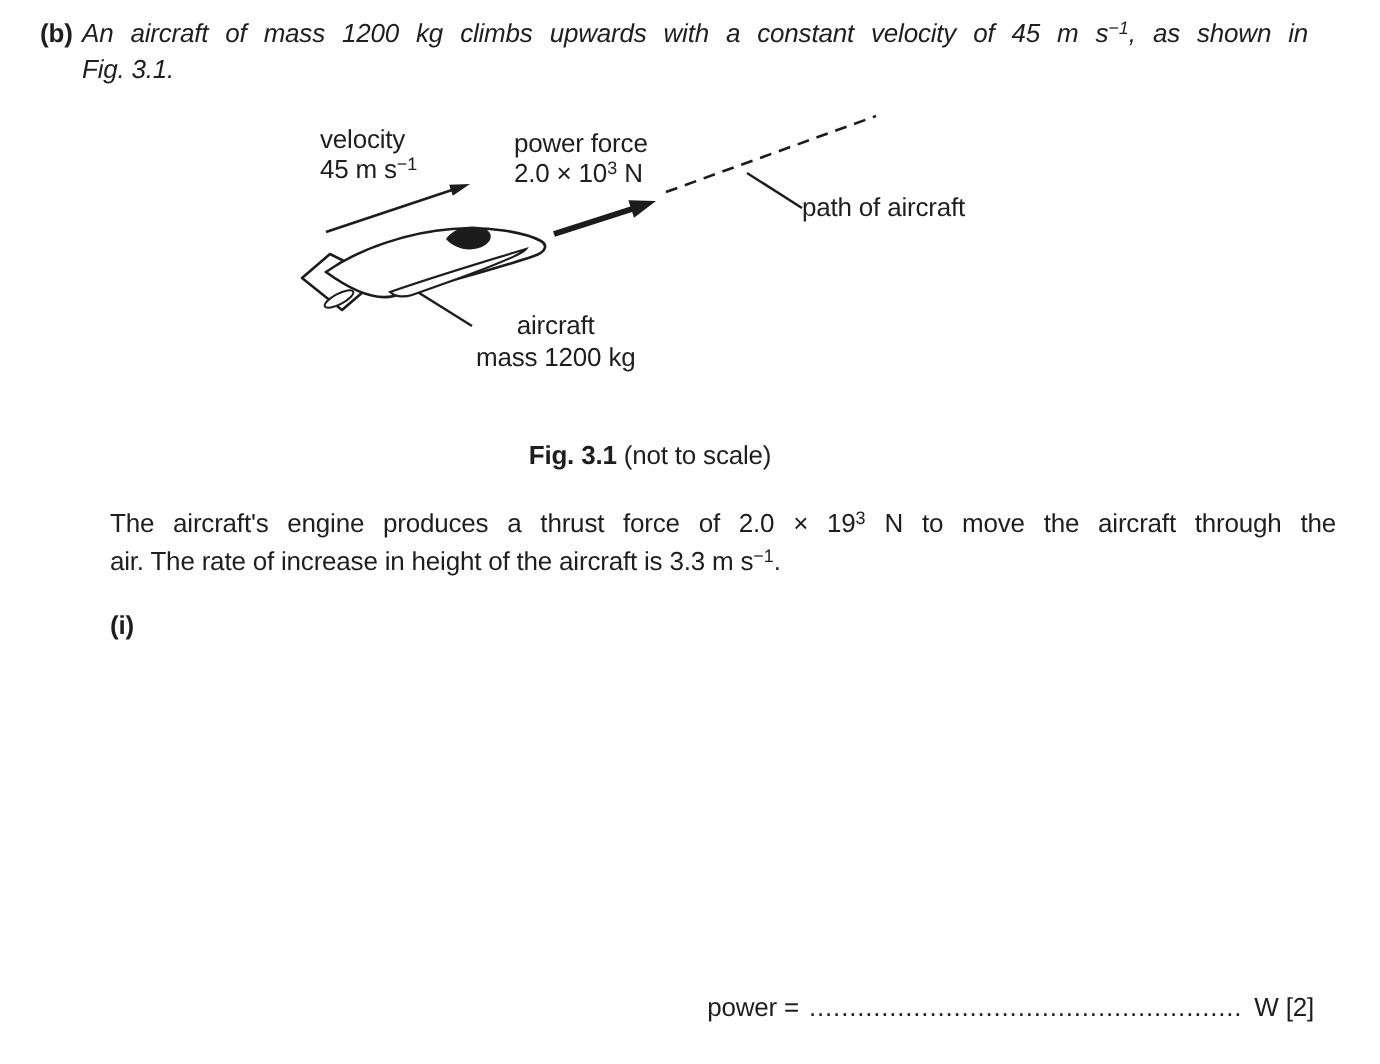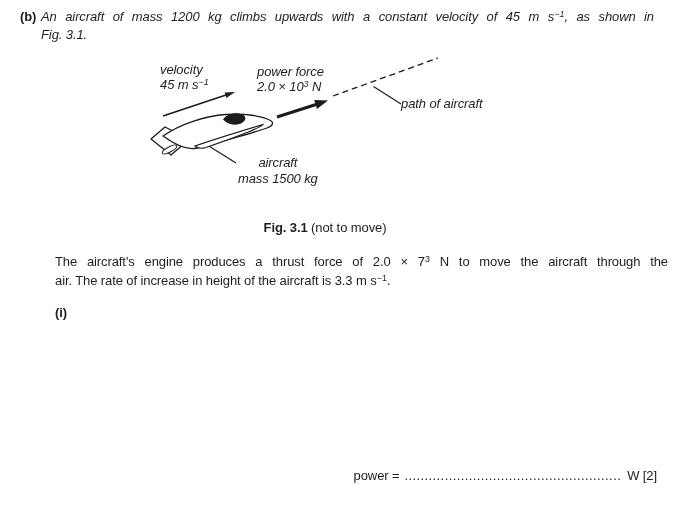--- a/index.html
+++ b/index.html
@@ -22,33 +22,33 @@
     font-size: 9px;
     line-height: 0;
     vertical-align: 4px;
     letter-spacing: 0;
   }
   .part-label { left: 20px; top: 8px; font-weight: bold; }
   .intro-block { left: 41px; top: 8px; width: 613px; font-style: italic; }
   .justify-last { text-align: justify; text-align-last: justify; }
 
   .fig-svg { left: 140px; top: 55px; width: 360px; height: 140px; }
-  .diagram-label { line-height: 15px; white-space: nowrap; font-style: italic; }
+  .diagram-label { line-height: 15px; white-space: nowrap; }
   .velocity-label { left: 160px; top: 62px; }
   .thrust-label { left: 257px; top: 64px; }
   .path-label { left: 401px; top: 96px; }
   .aircraft-label { left: 238px; top: 155px; line-height: 15.5px; text-align: center; }
 
   .fig-caption { left: 155px; top: 219px; width: 340px; text-align: center; white-space: nowrap; }
 
   .para-block { left: 55px; top: 253px; width: 613px; line-height: 18.5px; }
   .subq-label { left: 55px; top: 304px; font-weight: bold; }
   .subq-text { left: 85px; top: 304px; }
 
-  .answer-line { right: 33px; top: 467px; white-space: nowrap; }
+  .answer-line { right: 33px; top: 495px; white-space: nowrap; }
   .ans-dots { margin-left: 5px; letter-spacing: 0.4px; }
   .ans-suffix { margin-left: 6px; }
 
   svg .stroke { stroke: #1c1c1c; fill: none; }
   svg .fillw { fill: #ffffff; stroke: #1c1c1c; }
   svg .fillb { fill: #1c1c1c; stroke: none; }
 </style>
 </head>
 <body>
 
@@ -93,27 +93,27 @@
     <div>velocity</div>
     <div><span>45 m s</span><sup>−1</sup></div>
   </div>
   <div class="abs diagram-label thrust-label">
     <div>power force</div>
     <div><span>2.0 × 10</span><sup>3</sup><span> N</span></div>
   </div>
   <div class="abs diagram-label path-label">path of aircraft</div>
   <div class="abs diagram-label aircraft-label">
     <div>aircraft</div>
-    <div>mass 1500 kg</div>
+    <div>mass 1200 kg</div>
   </div>
 
-  <div class="abs fig-caption"><span class="bold">Fig. 3.1</span><span> (not to move)</span></div>
+  <div class="abs fig-caption"><span class="bold">Fig. 3.1</span><span> (not to scale)</span></div>
 
   <div class="abs para-block">
-    <div class="justify-last"><span>The aircraft's engine produces a thrust force of 2.0 × 7</span><sup>3</sup><span> N to move the aircraft through the</span></div>
+    <div class="justify-last"><span>The aircraft's engine produces a thrust force of 2.0 × 19</span><sup>3</sup><span> N to move the aircraft through the</span></div>
     <div><span>air. The rate of increase in height of the aircraft is 3.3 m s</span><sup>−1</sup><span>.</span></div>
   </div>
 
   <div class="abs subq-label">(i)</div>
 
   <div class="abs answer-line"><span>power =</span><span class="ans-dots">......................................................</span><span class="ans-suffix">W [2]</span></div>
 
 </div>
 
 </body></html>

